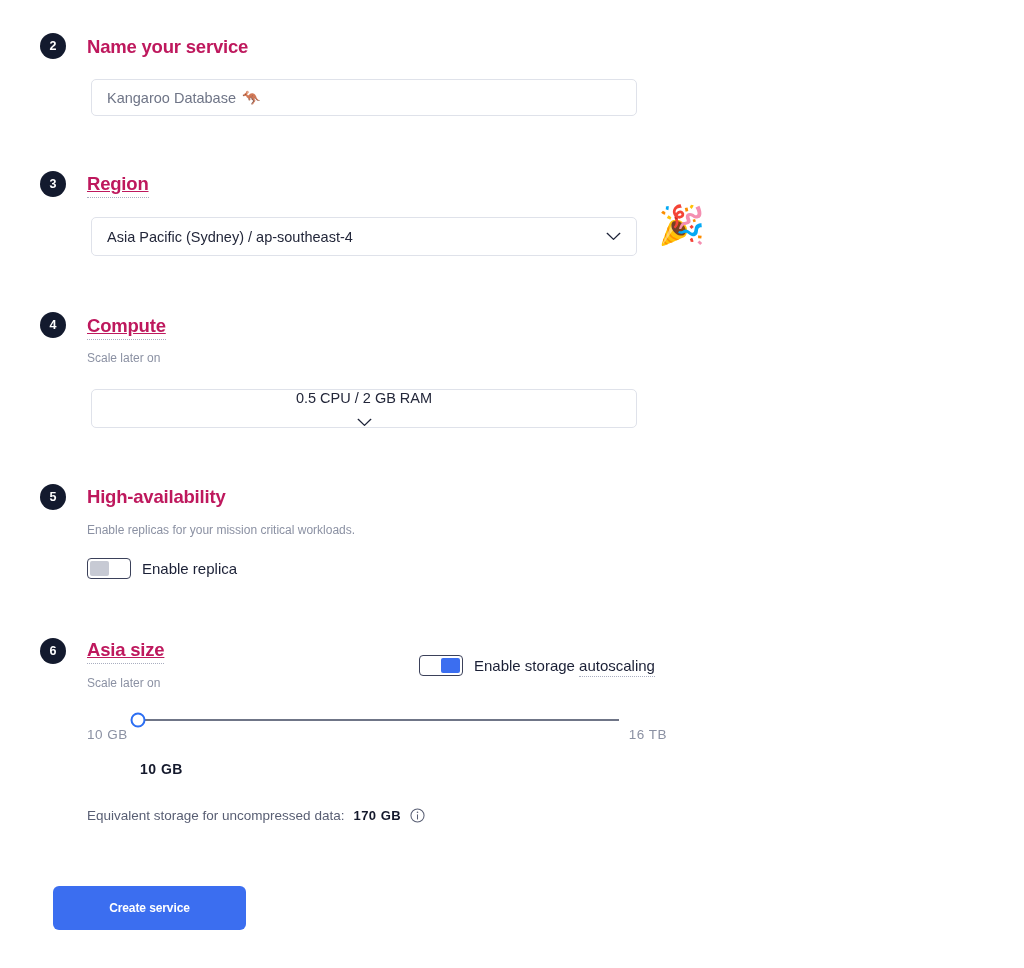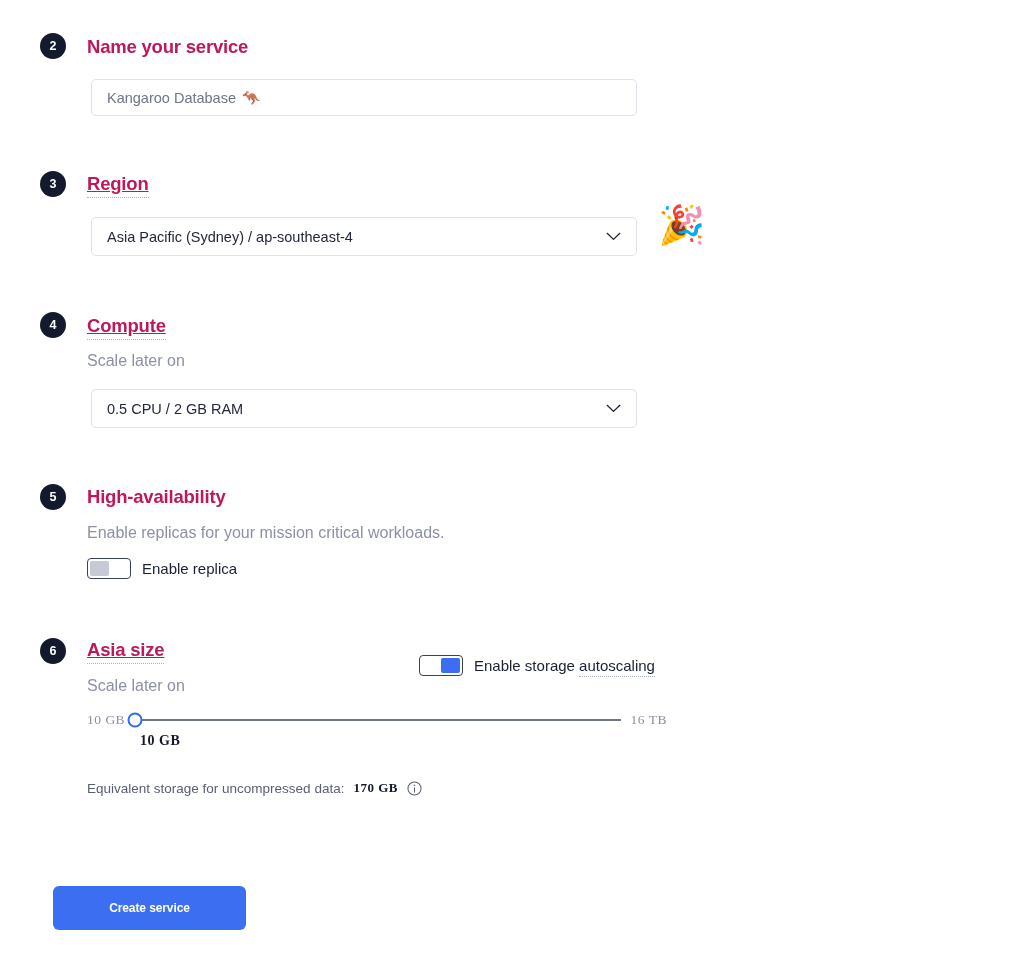--- a/index.html
+++ b/index.html
@@ -57,21 +57,21 @@
     white-space: nowrap;
   }
   .dotted {
     border-bottom: 1px dotted #a9aec0;
     padding-bottom: 3px;
     text-decoration: underline;
   }
   .subtitle {
     position: absolute;
     left: 87px;
-    font-size: 16px;
+    font-size: 12px;
     color: #8b91a3;
     line-height: 1.2;
     white-space: nowrap;
   }
 
   
   .field {
     position: absolute;
     left: 91px;
     width: 546px;
@@ -161,21 +161,22 @@
   .slider-wrap {
     position: absolute;
     left: 87px;
     top: 708px;
     width: 580px;
     height: 24px;
     display: flex;
     align-items: center;
   }
   .mono {
-    font-family: Liberation Serif, serif;
+    font-family: Liberation Sans, sans-serif;
+    margin-top: 28px;
   }
   .slider-min, .slider-max {
     font-size: 13.5px;
     color: #8b91a3;
     white-space: nowrap;
     letter-spacing: 0.5px;
   }
   .slider-min { margin-right: 10px; }
   .slider-max { margin-left: 10px; }
   .track {
@@ -277,21 +278,21 @@
     </div>
 
     <div class="emoji-side" style="left:658px; top:206px;">🎉</div>
   </div>
 
   <div class="section" style="top:0;">
     <div class="badge" style="top:312px;">4</div>
     <div class="heading dotted" style="top:315px;">Compute</div>
     <div class="subtitle" style="top:351px;">Scale later on</div>
 
-    <div class="field select tall" style="top:389px;">
+    <div class="field select tall" style="top:389px;flex-direction:column;">
       <span class="txt dark">0.5 CPU / 2 GB RAM</span>
       <svg class="chev" viewBox="0 0 16 10">
         <path d="M1 1.5 L8 8.2 L15 1.5" fill="none" stroke="#1d2338" stroke-width="1.5" stroke-linecap="round" stroke-linejoin="round"></path>
       </svg>
     </div>
   </div>
 
   <div class="section" style="top:0;">
     <div class="badge" style="top:484px;">5</div>
     <div class="heading" style="top:486px;">High-availability</div>

